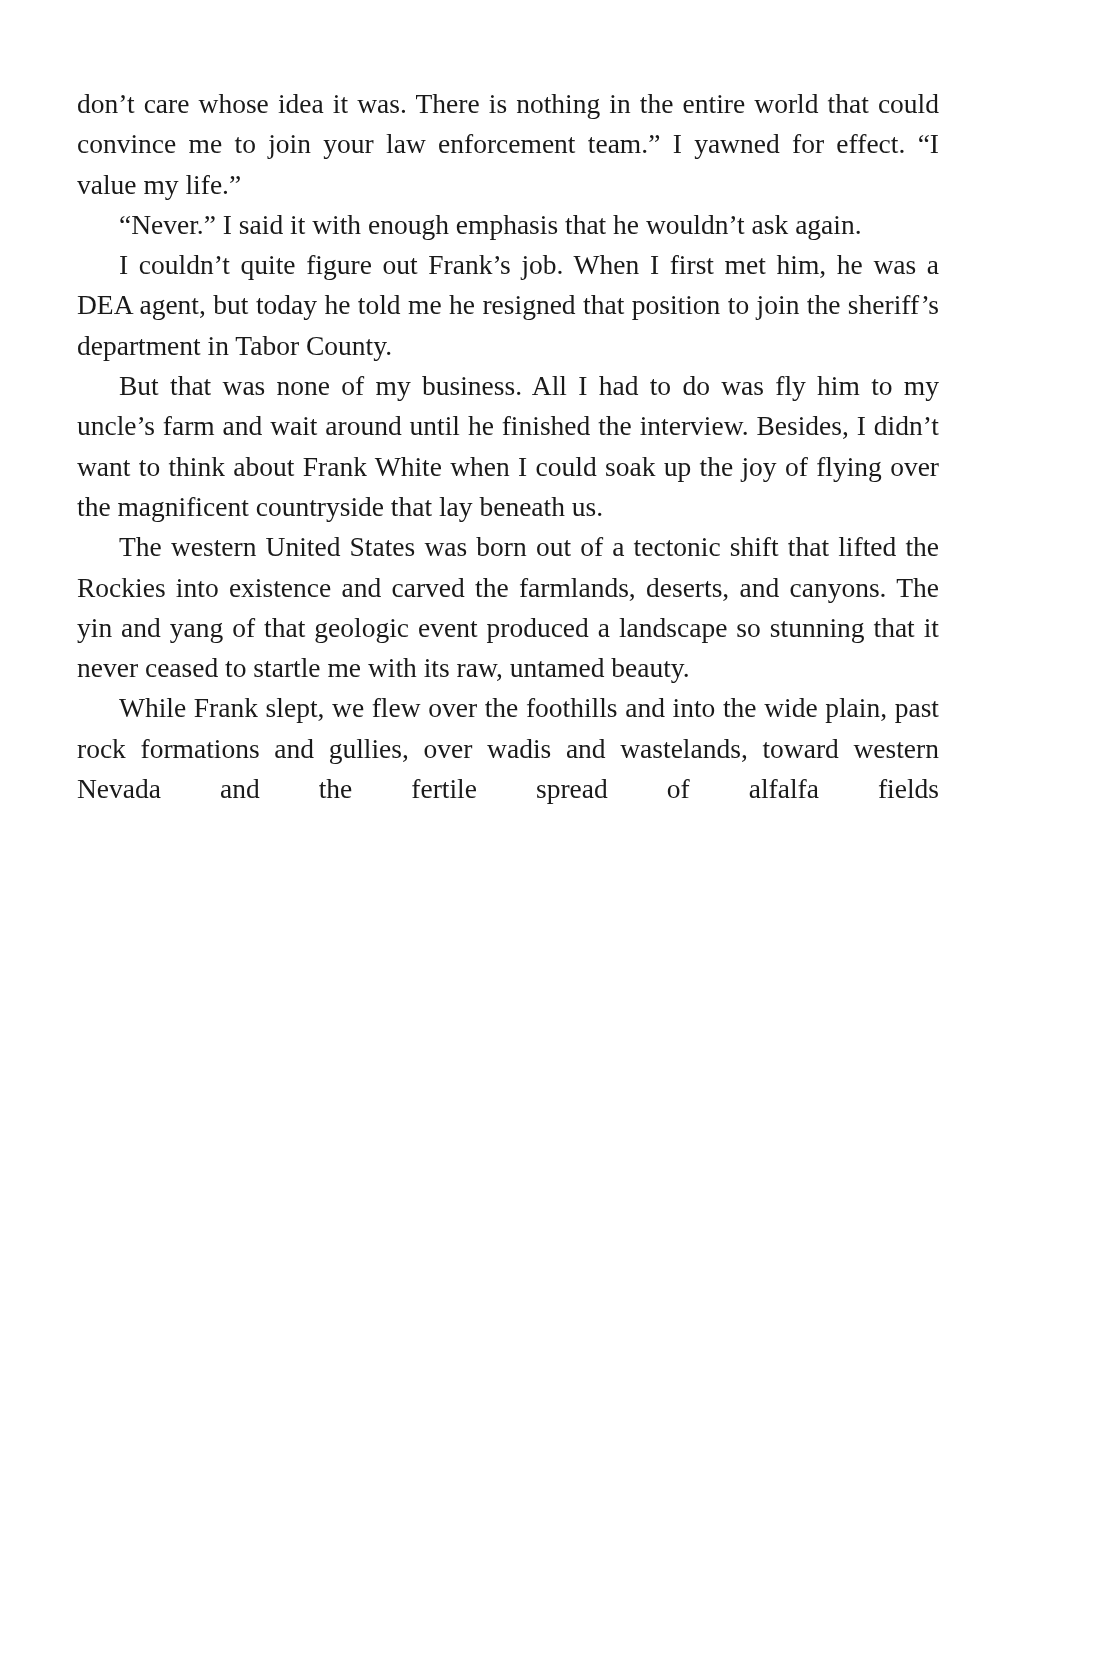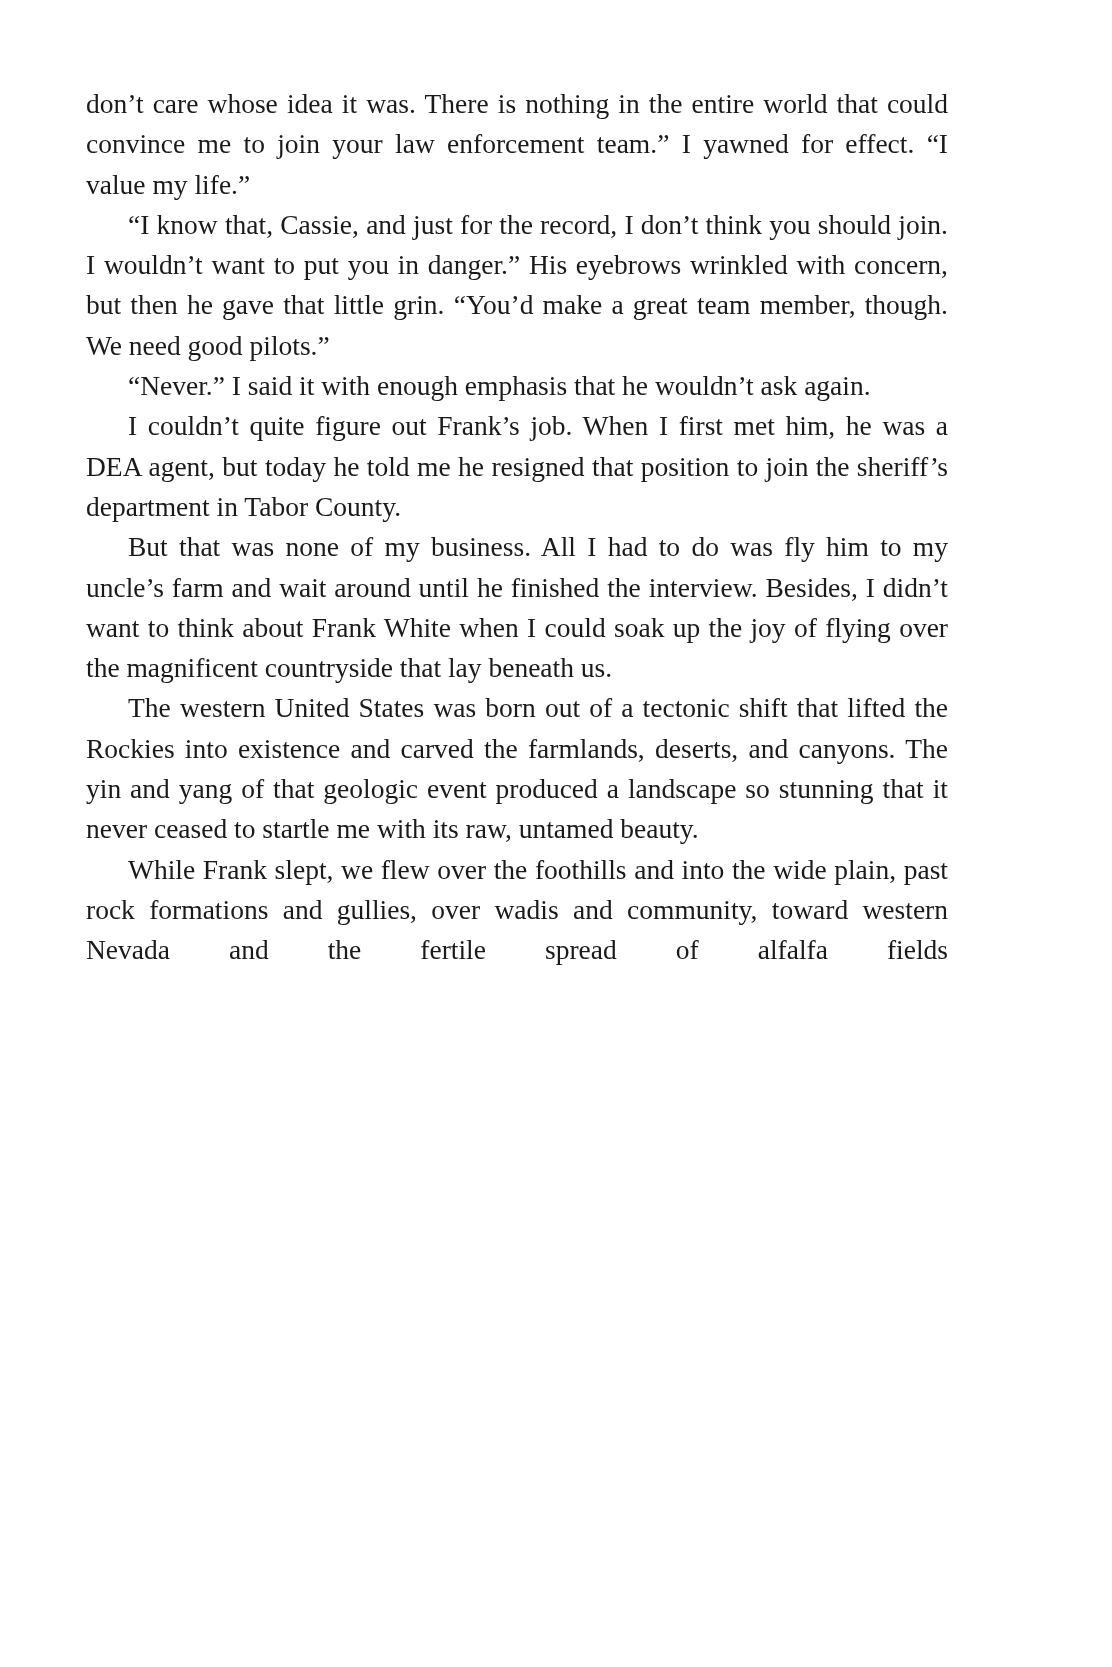--- a/index.html
+++ b/index.html
@@ -8,21 +8,21 @@
     background: #ffffff;
   }
   body {
     width: 1112px;
     height: 1667px;
     overflow: hidden;
     position: relative;
   }
   .page {
     position: absolute;
-    left: 86px;
+    left: 77px;
     top: 84px;
     width: 862px;
     font-family: "Liberation Serif", "DejaVu Serif", serif;
     font-size: 27.5px;
     line-height: 40.3px;
     color: #1a1a1a;
     text-align: justify;
     hyphens: none;
   }
   .page p {
@@ -34,19 +34,18 @@
   }
   .page p.last-line-justified {
     text-align-last: justify;
   }
 </style>
 </head>
 <body>
 
 <div class="page">
   <p class="cont">don’t care whose idea it was. There is nothing in the entire world that could convince me to join your law enforcement team.” I yawned for effect. “I value my life.”</p>
-  <p>“I know that, Cassie, and just for the record, I don’t think you should join. I wouldn’t want to put you in danger.” His eyebrows wrinkled with concern, but then he gave that little grin. “You’d make a great team member, though. We need good pilots.”</p>
   <p>“Never.” I said it with enough emphasis that he wouldn’t ask again.</p>
   <p>I couldn’t quite figure out Frank’s job. When I first met him, he was a DEA agent, but today he told me he resigned that position to join the sheriff’s department in Tabor County.</p>
   <p>But that was none of my business. All I had to do was fly him to my uncle’s farm and wait around until he finished the interview. Besides, I didn’t want to think about Frank White when I could soak up the joy of flying over the magnificent countryside that lay beneath us.</p>
   <p>The western United States was born out of a tectonic shift that lifted the Rockies into existence and carved the farmlands, deserts, and canyons. The yin and yang of that geologic event produced a landscape so stunning that it never ceased to startle me with its raw, untamed beauty.</p>
-  <p class="last-line-justified">While Frank slept, we flew over the foothills and into the wide plain, past rock formations and gullies, over wadis and community, toward western Nevada and the fertile spread of alfalfa fields</p>
+  <p class="last-line-justified">While Frank slept, we flew over the foothills and into the wide plain, past rock formations and gullies, over wadis and wastelands, toward western Nevada and the fertile spread of alfalfa fields</p>
 </div>
 
 </body></html>

